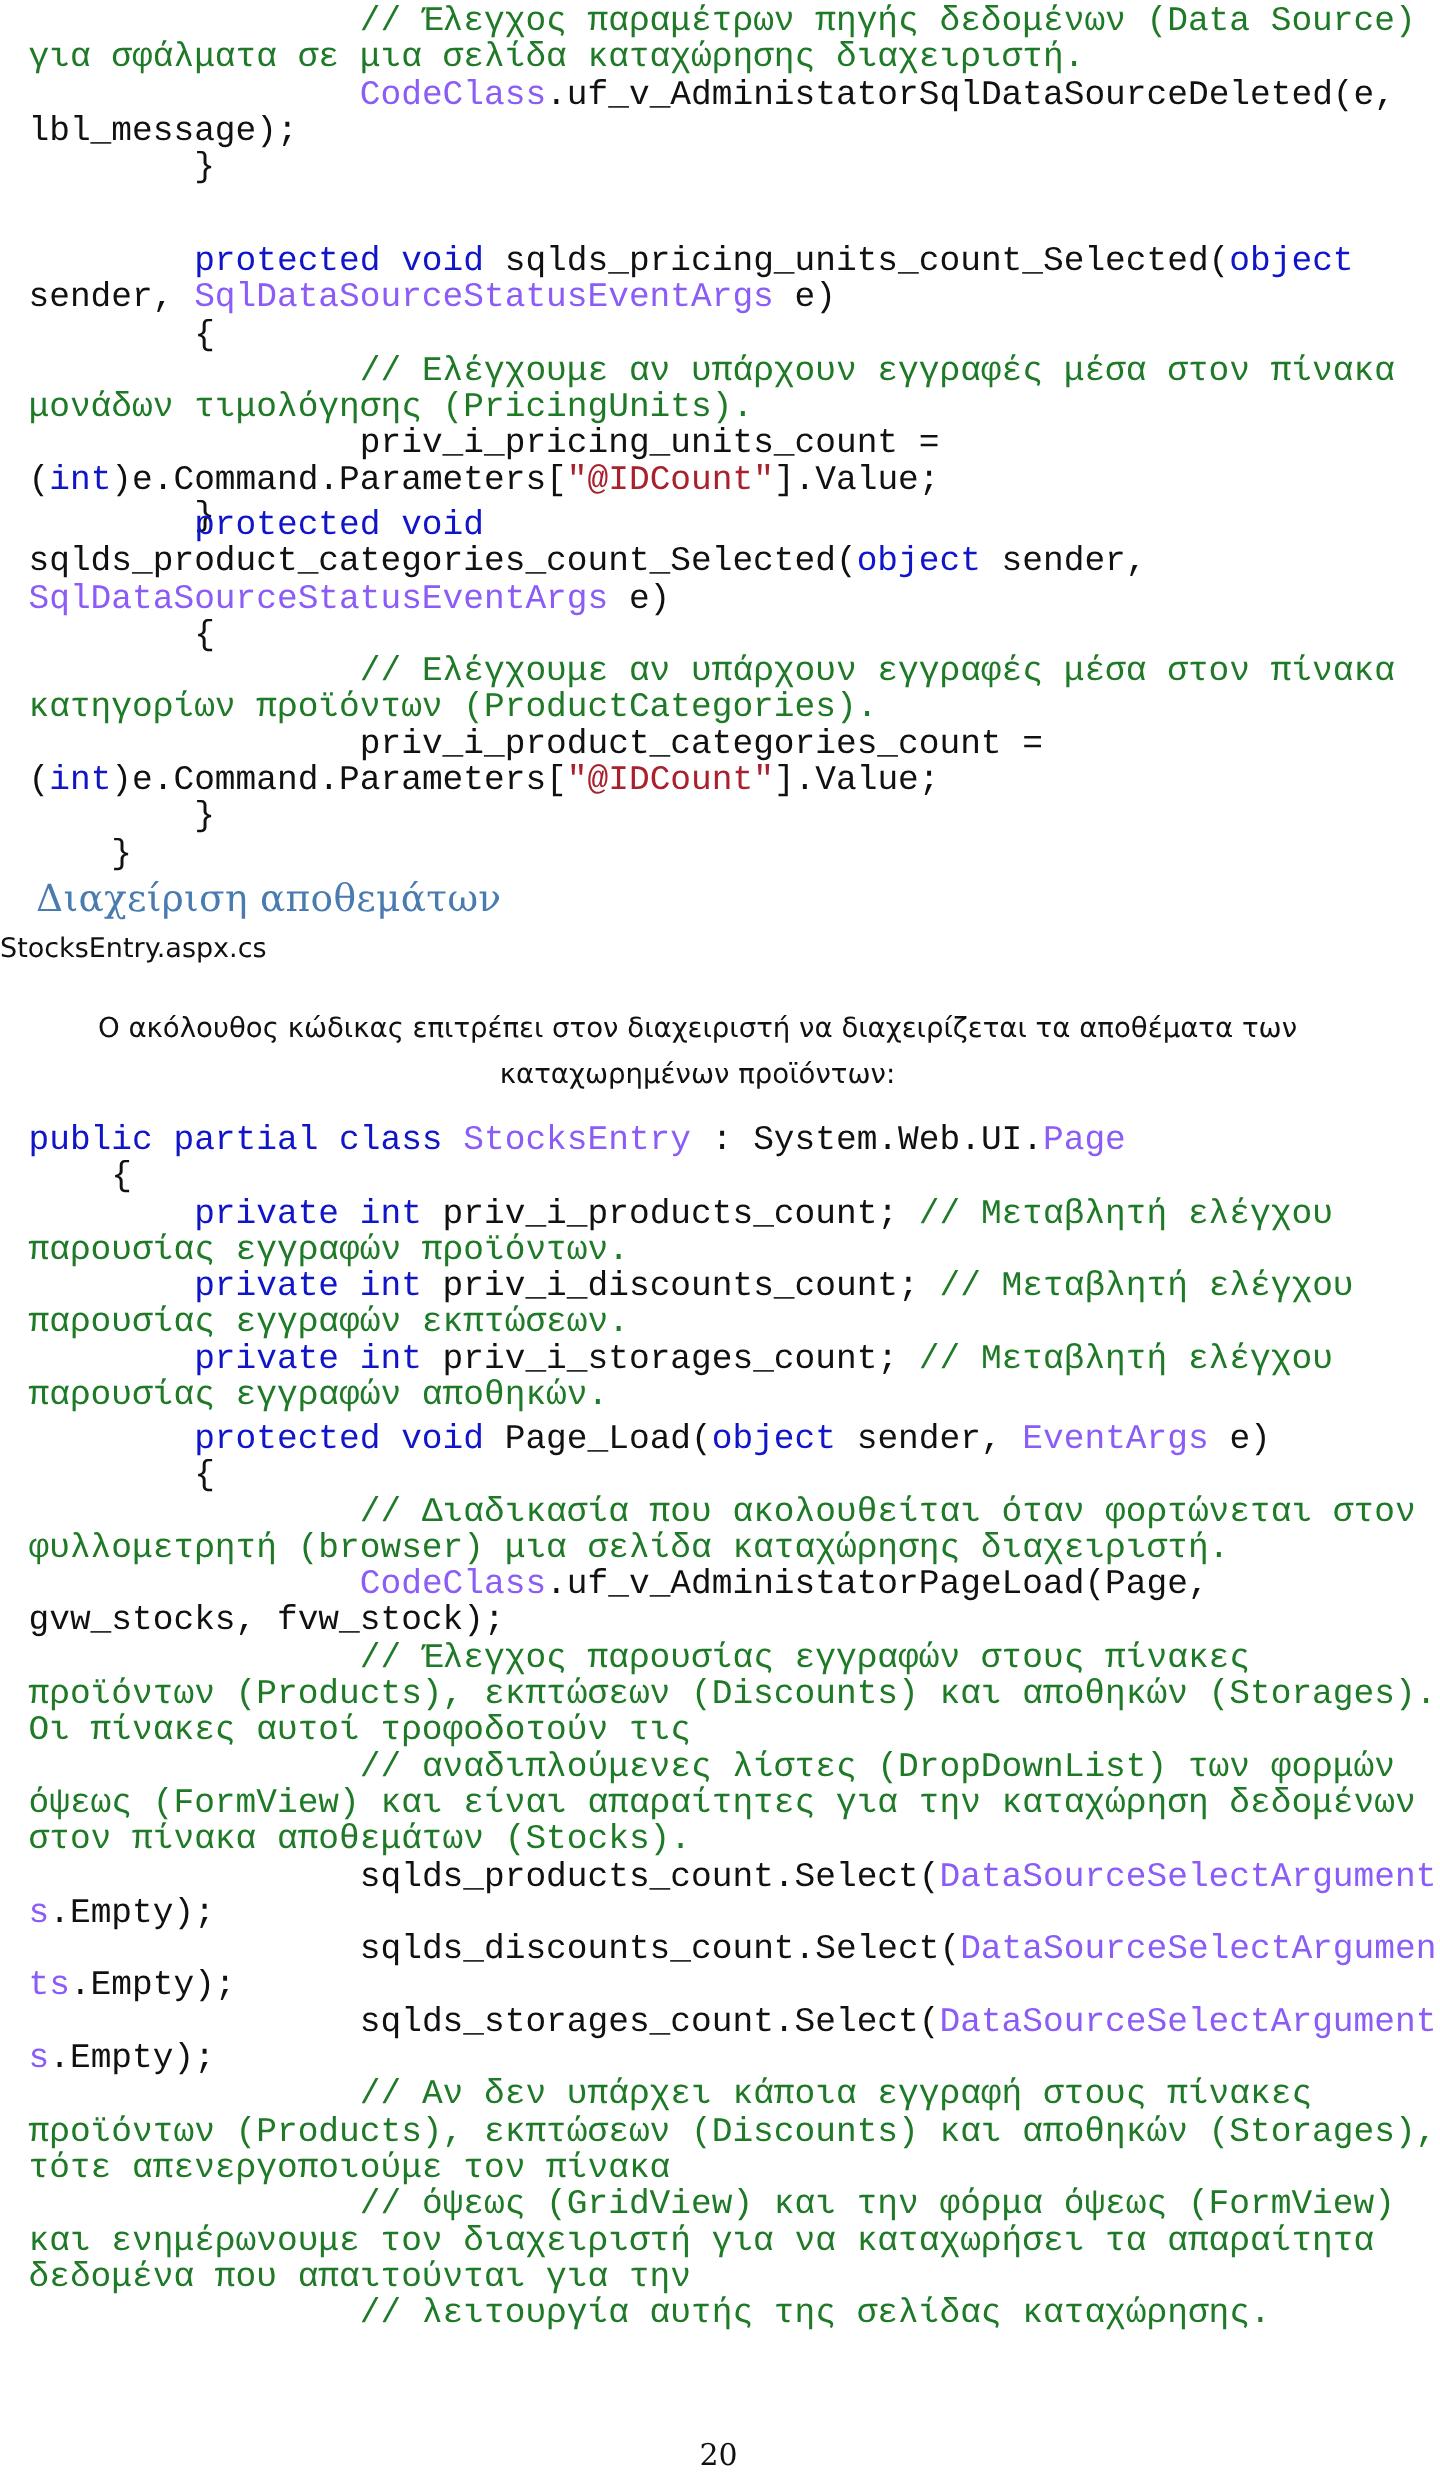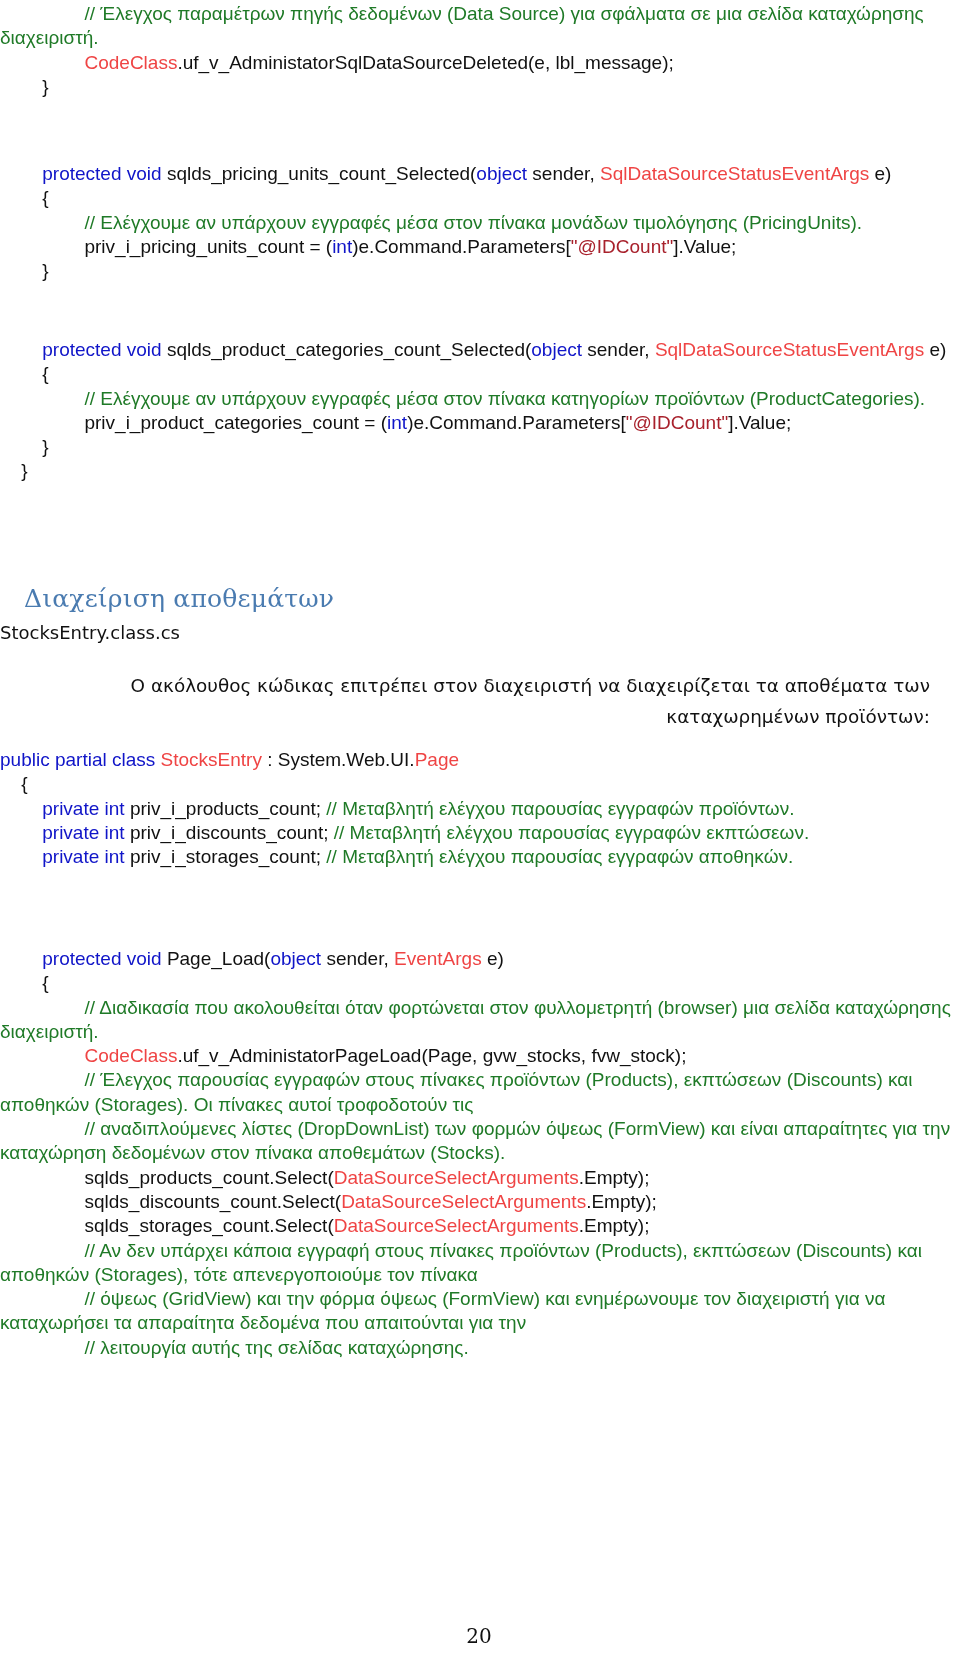--- a/index.html
+++ b/index.html
@@ -30,33 +30,34 @@
     font-size: 17.2px;
     line-height: 24.3px;
     color: #111111;
     white-space: pre-wrap;
     word-break: normal;
     overflow-wrap: break-word;
     margin: 0;
     padding: 0;
   }
   .code-line {
-    font-family: Liberation Sans, sans-serif;
-    font-size: 19px;
+    font-family: Liberation Mono, monospace;
+    font-size: 23px;
     line-height: 24.3px;
     white-space: pre-wrap;
     overflow-wrap: break-word;
     color: #111111;
     margin: 0;
+    padding-left: 19px;
   }
 
   
   .tok-comment { color: #1f7a27; }
   .tok-keyword { color: #1015c8; }
-  .tok-type    { color: #ef4444; }
+  .tok-type    { color: #8b5cf6; }
   .tok-string  { color: #a8212c; }
   .tok-plain   { color: #111111; }
 
   
   .heading-2 {
     font-family: "DejaVu Serif", serif;
     font-size: 25px;
     line-height: 30px;
     font-weight: 400;
     color: #4a7bb0;
@@ -70,21 +71,21 @@
     line-height: 26px;
     color: #111111;
     margin: 0;
   }
   .prose {
     font-family: "DejaVu Sans", sans-serif;
     font-size: 18.4px;
     line-height: 31px;
     color: #111111;
     margin: 0;
-    text-align: right;
+    text-align: center;
   }
 
   
   .abs { position: absolute; }
 
   #block-top        { left: 0px;  top: 2px;    width: 958px; }
   #block-pricing    { left: 0px;  top: 118px;  width: 958px; margin-top: 44px; }
   #block-categories { left: 0px;  top: 338px;  width: 958px; }
   #heading-stocks   { left: 0px;  top: 584px;  width: 600px; padding-left: 24px; }
   #subtitle-file    { left: 0px;  top: 620px;  width: 600px; }
@@ -108,21 +109,21 @@
   <div class="abs" id="block-pricing">
     <div class="code-block"><div class="code-line"><span class="tok-plain">&nbsp;&nbsp;&nbsp;&nbsp;&nbsp;&nbsp;&nbsp;&nbsp;</span><span class="tok-keyword">protected void </span><span class="tok-plain">sqlds_pricing_units_count_Selected(</span><span class="tok-keyword">object</span><span class="tok-plain"> sender, </span><span class="tok-type">SqlDataSourceStatusEventArgs</span><span class="tok-plain"> e)</span></div><div class="code-line"><span class="tok-plain">&nbsp;&nbsp;&nbsp;&nbsp;&nbsp;&nbsp;&nbsp;&nbsp;</span><span class="tok-plain">{</span></div><div class="code-line"><span class="tok-plain">&nbsp;&nbsp;&nbsp;&nbsp;&nbsp;&nbsp;&nbsp;&nbsp;&nbsp;&nbsp;&nbsp;&nbsp;&nbsp;&nbsp;&nbsp;&nbsp;</span><span class="tok-comment">// Ελέγχουμε αν υπάρχουν εγγραφές μέσα στον πίνακα μονάδων τιμολόγησης (PricingUnits).</span></div><div class="code-line"><span class="tok-plain">&nbsp;&nbsp;&nbsp;&nbsp;&nbsp;&nbsp;&nbsp;&nbsp;&nbsp;&nbsp;&nbsp;&nbsp;&nbsp;&nbsp;&nbsp;&nbsp;</span><span class="tok-plain">priv_i_pricing_units_count = (</span><span class="tok-keyword">int</span><span class="tok-plain">)e.Command.Parameters[</span><span class="tok-string">"@IDCount"</span><span class="tok-plain">].Value;</span></div><div class="code-line"><span class="tok-plain">&nbsp;&nbsp;&nbsp;&nbsp;&nbsp;&nbsp;&nbsp;&nbsp;</span><span class="tok-plain">}</span></div></div>
   </div>
 
   <div class="abs" id="block-categories">
     <div class="code-block"><div class="code-line"><span class="tok-plain">&nbsp;&nbsp;&nbsp;&nbsp;&nbsp;&nbsp;&nbsp;&nbsp;</span><span class="tok-keyword">protected void </span><span class="tok-plain">sqlds_product_categories_count_Selected(</span><span class="tok-keyword">object</span><span class="tok-plain"> sender, </span><span class="tok-type">SqlDataSourceStatusEventArgs</span><span class="tok-plain"> e)</span></div><div class="code-line"><span class="tok-plain">&nbsp;&nbsp;&nbsp;&nbsp;&nbsp;&nbsp;&nbsp;&nbsp;</span><span class="tok-plain">{</span></div><div class="code-line"><span class="tok-plain">&nbsp;&nbsp;&nbsp;&nbsp;&nbsp;&nbsp;&nbsp;&nbsp;&nbsp;&nbsp;&nbsp;&nbsp;&nbsp;&nbsp;&nbsp;&nbsp;</span><span class="tok-comment">// Ελέγχουμε αν υπάρχουν εγγραφές μέσα στον πίνακα κατηγορίων προϊόντων (ProductCategories).</span></div><div class="code-line"><span class="tok-plain">&nbsp;&nbsp;&nbsp;&nbsp;&nbsp;&nbsp;&nbsp;&nbsp;&nbsp;&nbsp;&nbsp;&nbsp;&nbsp;&nbsp;&nbsp;&nbsp;</span><span class="tok-plain">priv_i_product_categories_count = (</span><span class="tok-keyword">int</span><span class="tok-plain">)e.Command.Parameters[</span><span class="tok-string">"@IDCount"</span><span class="tok-plain">].Value;</span></div><div class="code-line"><span class="tok-plain">&nbsp;&nbsp;&nbsp;&nbsp;&nbsp;&nbsp;&nbsp;&nbsp;</span><span class="tok-plain">}</span></div><div class="code-line"><span class="tok-plain">&nbsp;&nbsp;&nbsp;&nbsp;</span><span class="tok-plain">}</span></div></div>
   </div>
 
   <h2 class="abs heading-2" id="heading-stocks">Διαχείριση αποθεμάτων</h2>
 
-  <div class="abs subtitle" id="subtitle-file">StocksEntry.class.cs</div>
+  <div class="abs subtitle" id="subtitle-file">StocksEntry.aspx.cs</div>
 
   <p class="abs prose" id="intro-para">Ο ακόλουθος κώδικας επιτρέπει στον διαχειριστή να διαχειρίζεται τα αποθέματα των καταχωρημένων προϊόντων:</p>
 
   <div class="abs" id="block-class">
     <div class="code-block"><div class="code-line"><span class="tok-keyword">public partial class </span><span class="tok-type">StocksEntry</span><span class="tok-plain"> : System.Web.UI.</span><span class="tok-type">Page</span></div><div class="code-line"><span class="tok-plain">&nbsp;&nbsp;&nbsp;&nbsp;</span><span class="tok-plain">{</span></div><div class="code-line"><span class="tok-plain">&nbsp;&nbsp;&nbsp;&nbsp;&nbsp;&nbsp;&nbsp;&nbsp;</span><span class="tok-keyword">private int </span><span class="tok-plain">priv_i_products_count; </span><span class="tok-comment">// Μεταβλητή ελέγχου παρουσίας εγγραφών προϊόντων.</span></div><div class="code-line"><span class="tok-plain">&nbsp;&nbsp;&nbsp;&nbsp;&nbsp;&nbsp;&nbsp;&nbsp;</span><span class="tok-keyword">private int </span><span class="tok-plain">priv_i_discounts_count; </span><span class="tok-comment">// Μεταβλητή ελέγχου παρουσίας εγγραφών εκπτώσεων.</span></div><div class="code-line"><span class="tok-plain">&nbsp;&nbsp;&nbsp;&nbsp;&nbsp;&nbsp;&nbsp;&nbsp;</span><span class="tok-keyword">private int </span><span class="tok-plain">priv_i_storages_count; </span><span class="tok-comment">// Μεταβλητή ελέγχου παρουσίας εγγραφών αποθηκών.</span></div></div>
   </div>
 
   <div class="abs" id="block-pageload">
     <div class="code-block"><div class="code-line"><span class="tok-plain">&nbsp;&nbsp;&nbsp;&nbsp;&nbsp;&nbsp;&nbsp;&nbsp;</span><span class="tok-keyword">protected void </span><span class="tok-plain">Page_Load(</span><span class="tok-keyword">object</span><span class="tok-plain"> sender, </span><span class="tok-type">EventArgs</span><span class="tok-plain"> e)</span></div><div class="code-line"><span class="tok-plain">&nbsp;&nbsp;&nbsp;&nbsp;&nbsp;&nbsp;&nbsp;&nbsp;</span><span class="tok-plain">{</span></div><div class="code-line"><span class="tok-plain">&nbsp;&nbsp;&nbsp;&nbsp;&nbsp;&nbsp;&nbsp;&nbsp;&nbsp;&nbsp;&nbsp;&nbsp;&nbsp;&nbsp;&nbsp;&nbsp;</span><span class="tok-comment">// Διαδικασία που ακολουθείται όταν φορτώνεται στον φυλλομετρητή (browser) μια σελίδα καταχώρησης διαχειριστή.</span></div><div class="code-line"><span class="tok-plain">&nbsp;&nbsp;&nbsp;&nbsp;&nbsp;&nbsp;&nbsp;&nbsp;&nbsp;&nbsp;&nbsp;&nbsp;&nbsp;&nbsp;&nbsp;&nbsp;</span><span class="tok-type">CodeClass</span><span class="tok-plain">.uf_v_AdministatorPageLoad(Page, gvw_stocks, fvw_stock);</span></div><div class="code-line"><span class="tok-plain"></span></div><div class="code-line"><span class="tok-plain">&nbsp;&nbsp;&nbsp;&nbsp;&nbsp;&nbsp;&nbsp;&nbsp;&nbsp;&nbsp;&nbsp;&nbsp;&nbsp;&nbsp;&nbsp;&nbsp;</span><span class="tok-comment">// Έλεγχος παρουσίας εγγραφών στους πίνακες προϊόντων (Products), εκπτώσεων (Discounts) και αποθηκών (Storages). Οι πίνακες αυτοί τροφοδοτούν τις</span></div><div class="code-line"><span class="tok-plain">&nbsp;&nbsp;&nbsp;&nbsp;&nbsp;&nbsp;&nbsp;&nbsp;&nbsp;&nbsp;&nbsp;&nbsp;&nbsp;&nbsp;&nbsp;&nbsp;</span><span class="tok-comment">// αναδιπλούμενες λίστες (DropDownList) των φορμών όψεως (FormView) και είναι απαραίτητες για την καταχώρηση δεδομένων στον πίνακα αποθεμάτων (Stocks).</span></div><div class="code-line"><span class="tok-plain">&nbsp;&nbsp;&nbsp;&nbsp;&nbsp;&nbsp;&nbsp;&nbsp;&nbsp;&nbsp;&nbsp;&nbsp;&nbsp;&nbsp;&nbsp;&nbsp;</span><span class="tok-plain">sqlds_products_count.Select(</span><span class="tok-type">DataSourceSelectArguments</span><span class="tok-plain">.Empty);</span></div><div class="code-line"><span class="tok-plain">&nbsp;&nbsp;&nbsp;&nbsp;&nbsp;&nbsp;&nbsp;&nbsp;&nbsp;&nbsp;&nbsp;&nbsp;&nbsp;&nbsp;&nbsp;&nbsp;</span><span class="tok-plain">sqlds_discounts_count.Select(</span><span class="tok-type">DataSourceSelectArguments</span><span class="tok-plain">.Empty);</span></div><div class="code-line"><span class="tok-plain">&nbsp;&nbsp;&nbsp;&nbsp;&nbsp;&nbsp;&nbsp;&nbsp;&nbsp;&nbsp;&nbsp;&nbsp;&nbsp;&nbsp;&nbsp;&nbsp;</span><span class="tok-plain">sqlds_storages_count.Select(</span><span class="tok-type">DataSourceSelectArguments</span><span class="tok-plain">.Empty);</span></div><div class="code-line"><span class="tok-plain"></span></div><div class="code-line"><span class="tok-plain">&nbsp;&nbsp;&nbsp;&nbsp;&nbsp;&nbsp;&nbsp;&nbsp;&nbsp;&nbsp;&nbsp;&nbsp;&nbsp;&nbsp;&nbsp;&nbsp;</span><span class="tok-comment">// Αν δεν υπάρχει κάποια εγγραφή στους πίνακες προϊόντων (Products), εκπτώσεων (Discounts) και αποθηκών (Storages), τότε απενεργοποιούμε τον πίνακα</span></div><div class="code-line"><span class="tok-plain">&nbsp;&nbsp;&nbsp;&nbsp;&nbsp;&nbsp;&nbsp;&nbsp;&nbsp;&nbsp;&nbsp;&nbsp;&nbsp;&nbsp;&nbsp;&nbsp;</span><span class="tok-comment">// όψεως (GridView) και την φόρμα όψεως (FormView) και ενημέρωνουμε τον διαχειριστή για να καταχωρήσει τα απαραίτητα δεδομένα που απαιτούνται για την</span></div><div class="code-line"><span class="tok-plain">&nbsp;&nbsp;&nbsp;&nbsp;&nbsp;&nbsp;&nbsp;&nbsp;&nbsp;&nbsp;&nbsp;&nbsp;&nbsp;&nbsp;&nbsp;&nbsp;</span><span class="tok-comment">// λειτουργία αυτής της σελίδας καταχώρησης.</span></div></div>
   </div>

